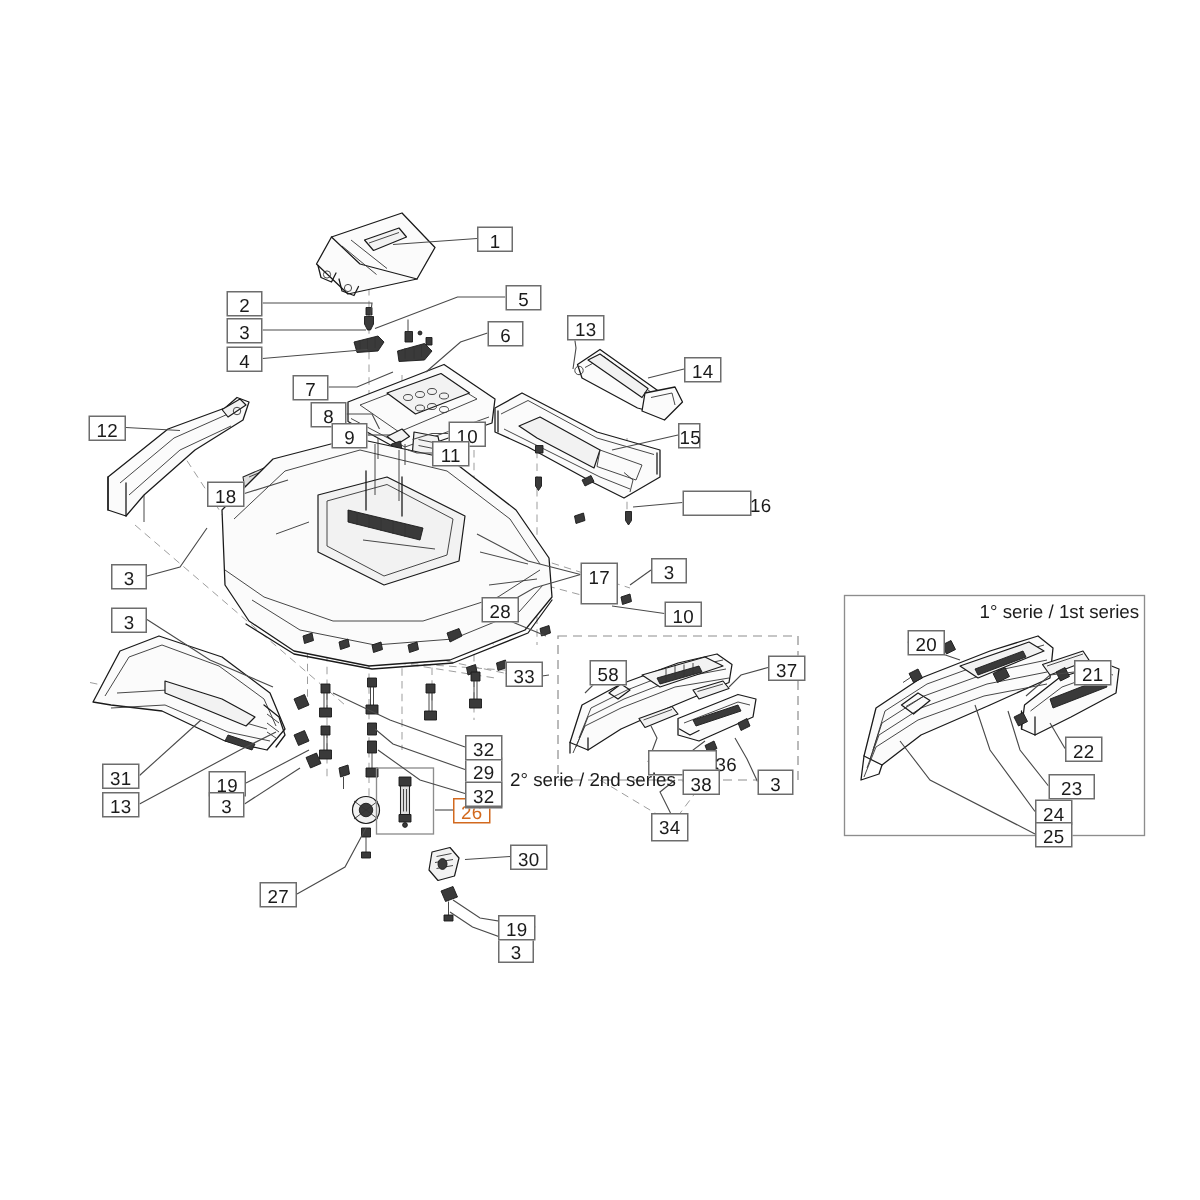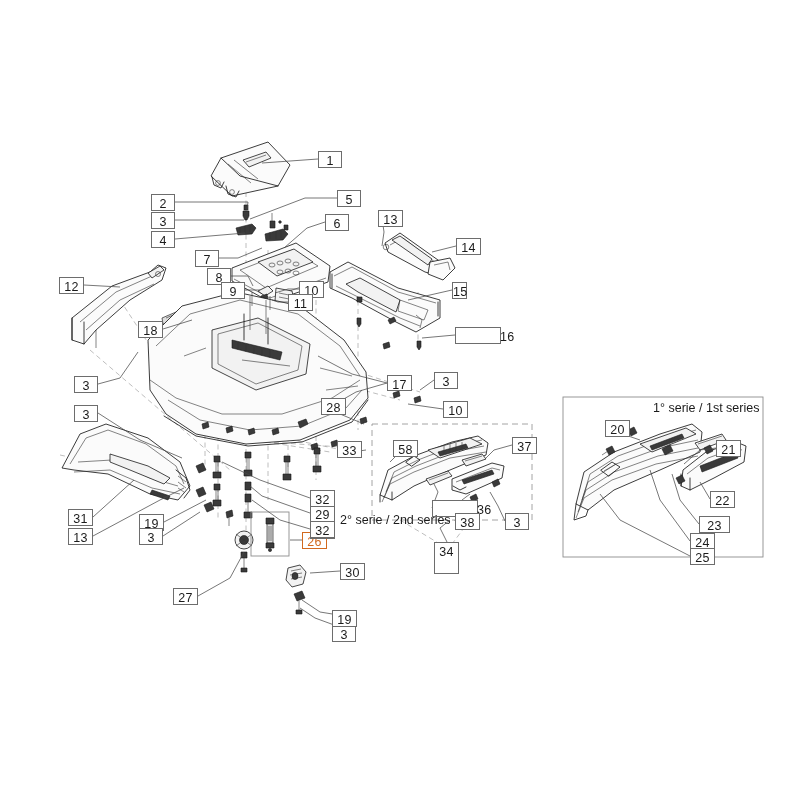--- a/index.html
+++ b/index.html
@@ -372,39 +372,39 @@
       <div class="cl" style="left: 195px; top: 250px; width: 24px; height: 17px;">7</div>
       <div class="cl" style="left: 207px; top: 268px; width: 24px; height: 17px;">8</div>
       <div class="cl" style="left: 221px; top: 282px; width: 24px; height: 17px;">9</div>
       <div class="cl" style="left: 299px; top: 281px; width: 25px; height: 17px;">10</div>
       <div class="cl" style="left: 288px; top: 294px; width: 25px; height: 17px;">11</div>
       <div class="cl" style="left: 59px; top: 277px; width: 25px; height: 17px;">12</div>
       <div class="cl" style="left: 378px; top: 210px; width: 25px; height: 17px;">13</div>
       <div class="cl" style="left: 456px; top: 238px; width: 25px; height: 17px;">14</div>
       <div class="cl" style="left: 452px; top: 282px; width: 15px; height: 17px;">15</div>
       <div class="cl" style="left: 455px; top: 327px; width: 25px; height: 17px; padding-left: 44px;">16</div>
-      <div class="cl" style="left: 387px; top: 375px; width: 25px; height: 16px;">17</div>
+      <div class="cl" style="left: 387px; top: 375px; width: 25px; height: 28px;">17</div>
       <div class="cl" style="left: 138px; top: 321px; width: 25px; height: 17px;">18</div>
       <div class="cl" style="left: 139px; top: 514px; width: 25px; height: 17px;">19</div>
       <div class="cl" style="left: 605px; top: 420px; width: 25px; height: 17px;">20</div>
       <div class="cl" style="left: 716px; top: 440px; width: 25px; height: 17px;">21</div>
       <div class="cl" style="left: 710px; top: 491px; width: 25px; height: 17px;">22</div>
       <div class="cl" style="left: 699px; top: 516px; width: 31px; height: 17px;">23</div>
       <div class="cl" style="left: 690px; top: 533px; width: 25px; height: 17px;">24</div>
       <div class="cl" style="left: 690px; top: 548px; width: 25px; height: 17px;">25</div>
       <div class="cl hl" style="left: 302px; top: 532px; width: 25px; height: 17px;">26</div>
       <div class="cl" style="left: 173px; top: 588px; width: 25px; height: 17px;">27</div>
       <div class="cl" style="left: 321px; top: 398px; width: 25px; height: 17px;">28</div>
       <div class="cl" style="left: 310px; top: 505px; width: 25px; height: 34px;">29</div>
       <div class="cl" style="left: 340px; top: 563px; width: 25px; height: 17px;">30</div>
       <div class="cl" style="left: 68px; top: 509px; width: 25px; height: 17px;">31</div>
       <div class="cl" style="left: 310px; top: 490px; width: 25px; height: 17px;">32</div>
       <div class="cl" style="left: 310px; top: 521px; width: 25px; height: 17px;">32</div>
       <div class="cl" style="left: 337px; top: 441px; width: 25px; height: 17px;">33</div>
-      <div class="cl" style="left: 434px; top: 542px; width: 25px; height: 32px;">34</div>
+      <div class="cl" style="left: 434px; top: 542px; width: 25px; height: 19px;">34</div>
       <div class="cl" style="left: 393px; top: 440px; width: 25px; height: 17px;">58</div>
       <div class="cl" style="left: 432px; top: 500px; width: 25px; height: 17px; padding-left: 44px;">36</div>
       <div class="cl" style="left: 512px; top: 437px; width: 25px; height: 17px;">37</div>
       <div class="cl" style="left: 455px; top: 513px; width: 25px; height: 17px;">38</div>
       <div class="cl" style="left: 74px; top: 376px; width: 24px; height: 17px;">3</div>
       <div class="cl" style="left: 74px; top: 405px; width: 24px; height: 17px;">3</div>
       <div class="cl" style="left: 139px; top: 528px; width: 24px; height: 17px;">3</div>
       <div class="cl" style="left: 434px; top: 372px; width: 24px; height: 17px;">3</div>
       <div class="cl" style="left: 505px; top: 513px; width: 24px; height: 17px;">3</div>
       <div class="cl" style="left: 332px; top: 625px; width: 24px; height: 17px;">3</div>

